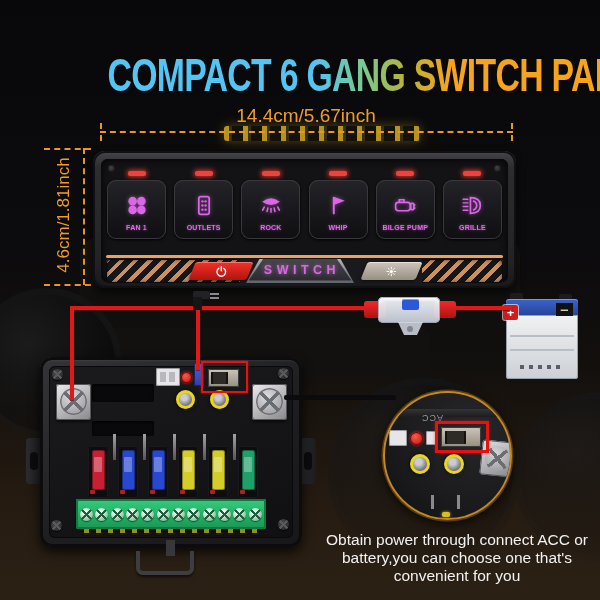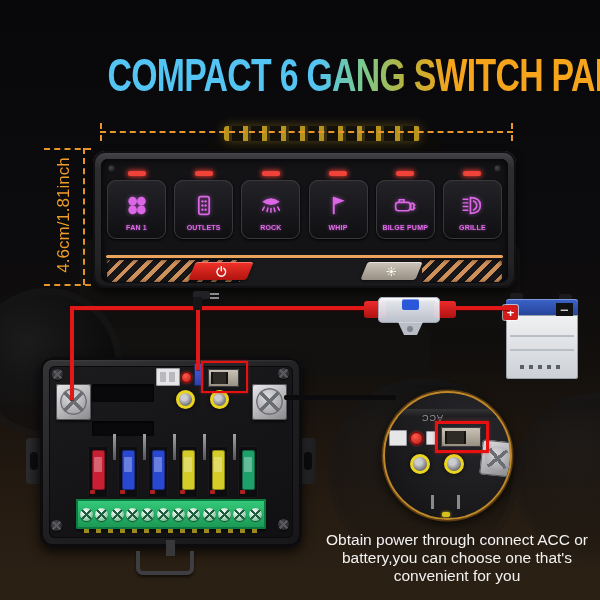--- a/index.html
+++ b/index.html
@@ -207,20 +207,21 @@
   <div class="abs truck-bumper"></div>
   <div class="abs tire tire1"></div>
   <div class="abs tire tire2"></div>
   <div class="abs tire tire3"></div>
   <div class="abs ground"></div>
 
   <div class="abs title-wrap">
     <span class="title">COMPACT 6 GANG SWITCH PANEL</span>
   </div>
 
+  <div class="abs dim dim-h-label">14.4cm/5.67inch</div>
   <div class="abs dim-h-line"></div>
   <div class="abs dim-h-tick-l"></div>
   <div class="abs dim-h-tick-r"></div>
   <div class="abs dim-v-line"></div>
   <div class="abs dim-v-tick-t"></div>
   <div class="abs dim-v-tick-b"></div>
   <div class="abs dim dim-v-label">4.6cm/1.81inch</div>
 
   <div class="abs panel">
     <div class="abs panel-face"></div>
@@ -339,20 +340,25 @@
                 <line x1="4" y1="12" x2="7" y2="12"></line>
                 <line x1="17" y1="12" x2="20" y2="12"></line>
                 <line x1="6.3" y1="6.3" x2="8.4" y2="8.4"></line>
                 <line x1="15.6" y1="15.6" x2="17.7" y2="17.7"></line>
                 <line x1="6.3" y1="17.7" x2="8.4" y2="15.6"></line>
                 <line x1="15.6" y1="8.4" x2="17.7" y2="6.3"></line>
               </g>
             </svg>
           </span>
       </div>
+      <div class="abs brand-badge">
+        <div class="abs brand-badge-in">
+          <span class="brand-text">SWITCH</span>
+        </div>
+      </div>
     </div>
   </div>
 
   <div class="abs wire wire-h1"></div>
   <div class="abs wire wire-h2"></div>
   <div class="abs wire wire-v-left"></div>
   <div class="abs wire wire-v-plug"></div>
   <div class="abs plug-h"></div>
   <div class="abs plug-v"></div>
   <div class="abs plug-pin" style="left:210px;top:292.5px;"></div>

